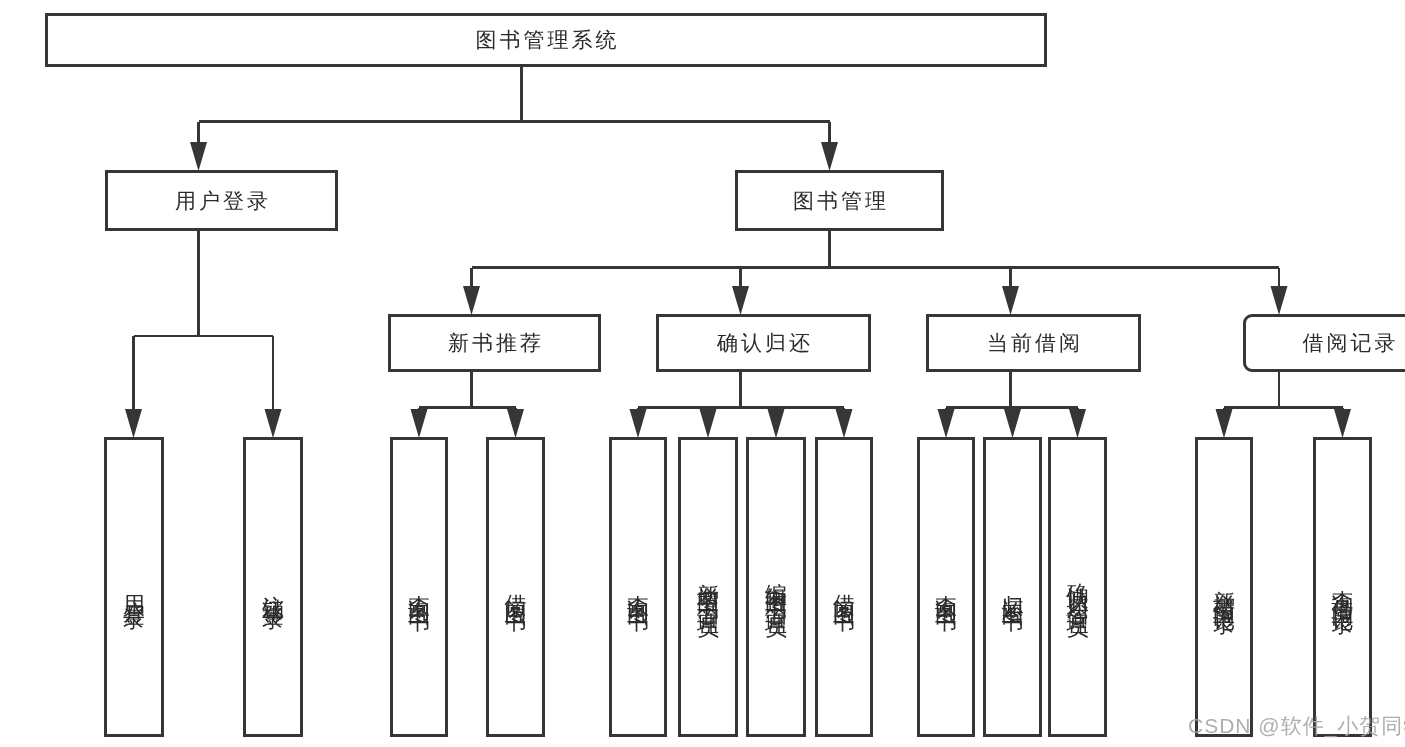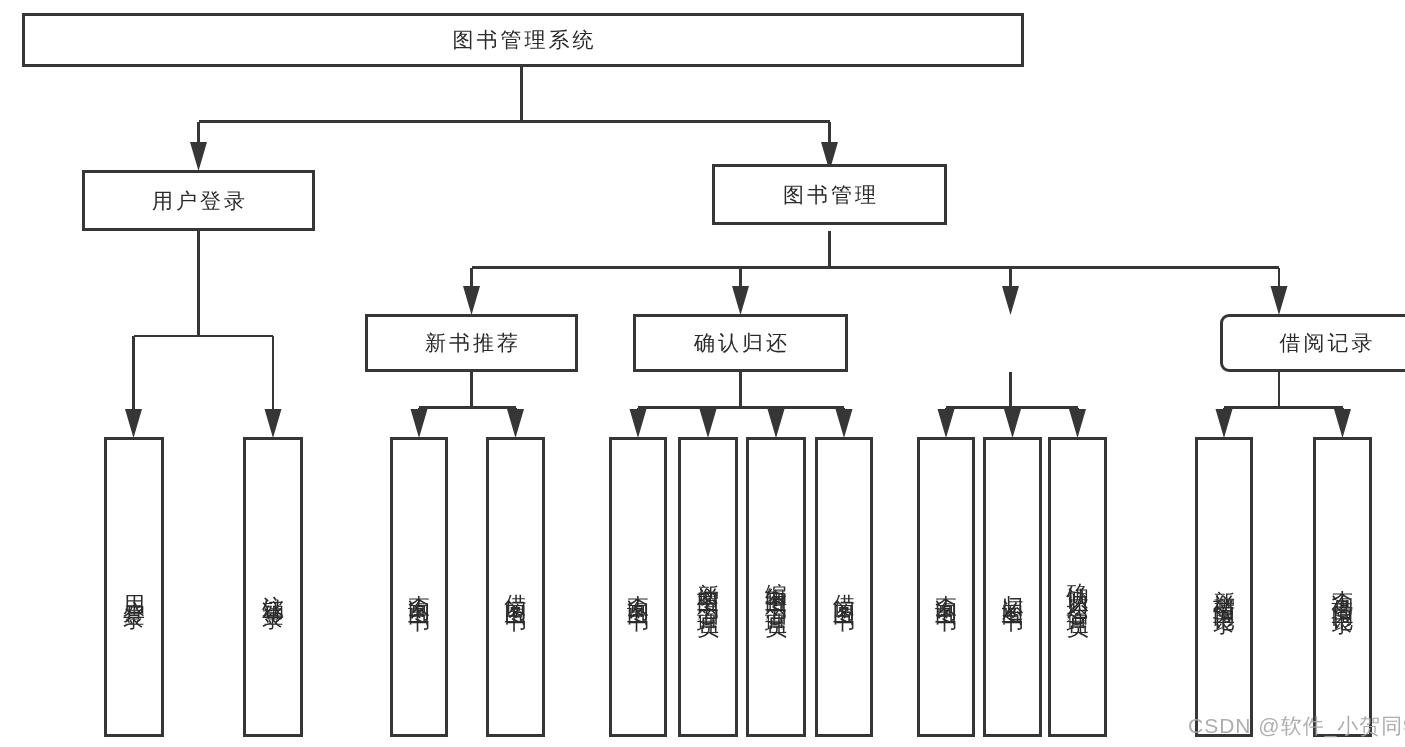--- a/index.html
+++ b/index.html
@@ -12,21 +12,21 @@
   }
   .connectors{position:absolute;left:0;top:0;z-index:0;}
   .ln{stroke:#363636;stroke-width:2.5;fill:none;}
   .ar{fill:#363636;stroke:none;}
   .box{
     position:absolute;z-index:1;box-sizing:border-box;
     background:#ffffff;border:3px solid #363636;
     display:flex;align-items:center;justify-content:center;
     color:#2b2b2b;text-align:center;
   }
-  .h{font-size:21px;letter-spacing:3px;text-indent:3px;white-space:nowrap;}
+  .h{font-size:21px;letter-spacing:3px;text-indent:3px;white-space:nowrap;margin-left:23px;}
   .leaf{
     writing-mode:vertical-lr;text-orientation:mixed;
     font-size:22px;letter-spacing:5px;line-height:1;
     padding:6px 0;
   }
   .watermark{
     position:absolute;z-index:2;left:1188px;top:712px;
     font-size:21px;letter-spacing:1px;white-space:nowrap;
     color:rgba(165,165,165,0.9);
   }
@@ -70,24 +70,25 @@
 
     <g>
       <path class="ln" shape-rendering="crispEdges" d="M1279 372 V407.5 M1224 407.5 H1342.5 M1224 407.5 V412 M1342.5 407.5 V412"></path>
       <path class="ar" d="M1215.5 409 H1232.5 L1224 438 Z M1334 409 H1351 L1342.5 438 Z"></path>
     </g>
   </svg>
 
   <div class="box h" style="left:22px;top:13px;width:1002px;height:54px;">图书管理系统</div>
 
   <div class="box h" style="left:82px;top:170px;width:233px;height:61px;">用户登录</div>
-  <div class="box h" style="left:712px;top:164px;width:235px;height:61px;">图书管理</div>
+  <div class="box h" style="left:712px;top:170px;width:209px;height:61px;">图书管理</div>
 
   <div class="box h" style="left:365px;top:314px;width:213px;height:58px;font-family:Liberation Mono, monospace;">新书推荐</div>
   <div class="box h" style="left:633px;top:314px;width:215px;height:58px;">确认归还</div>
+  <div class="box h" style="left:903px;top:314px;width:215px;height:58px;">当前借阅</div>
   <div class="box h" style="left:1220px;top:314px;width:212px;height:58px;border-radius:9px;">借阅记录</div>
 
   <div class="box leaf" style="left:104px;top:437px;width:60px;height:300px;">用户登录</div>
   <div class="box leaf" style="left:243px;top:437px;width:60px;height:300px;">注销登录</div>
 
   <div class="box leaf" style="left:390px;top:437px;width:58px;height:300px;">查询图书</div>
   <div class="box leaf" style="left:486px;top:437px;width:59px;height:300px;">借阅图书</div>
 
   <div class="box leaf" style="left:609px;top:437px;width:58px;height:300px;">查询图书</div>
   <div class="box leaf" style="left:678px;top:437px;width:60px;height:300px;">新增图书（管理员）</div>

